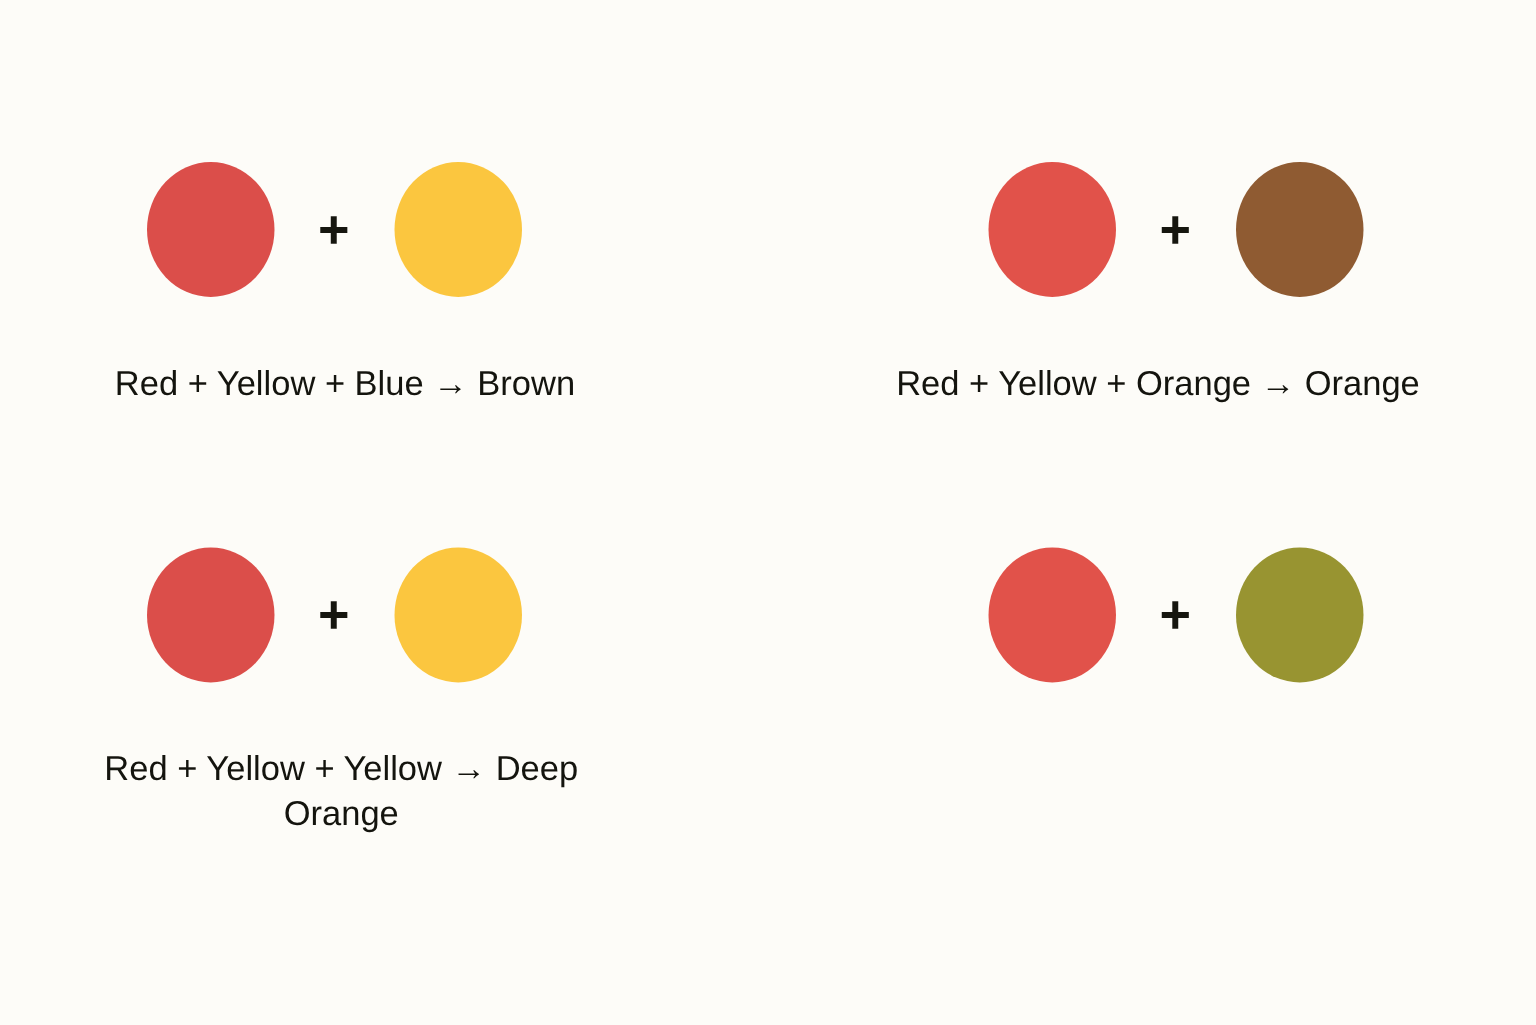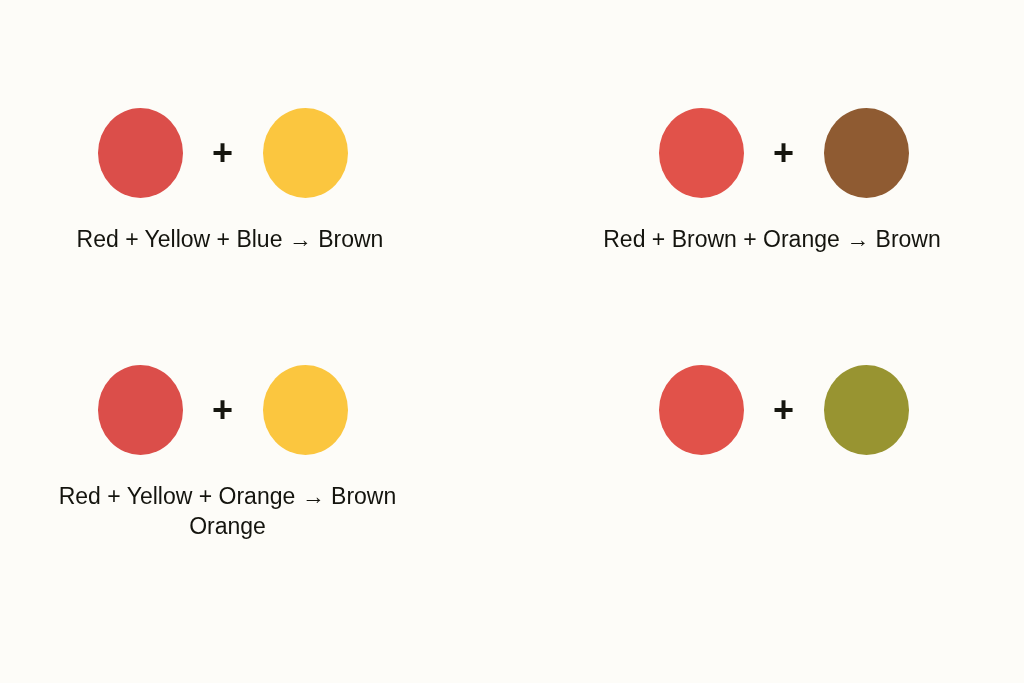--- a/index.html
+++ b/index.html
@@ -71,21 +71,21 @@
     text-align: center;
     font-family: "Liberation Sans", sans-serif;
     font-size: 36px;
     font-weight: 700;
     line-height: 1;
     color: #16160F;
     letter-spacing: 0;
   }
 
   .caption {
-    margin-top: 16px;
+    margin-top: 32px;
     font-family: "Liberation Sans", sans-serif;
     font-size: 23px;
     font-weight: 400;
     line-height: 1.32;
     color: #14140E;
     text-align: center;
     white-space: pre-wrap;
   }
 
   .cell-0 .caption { padding: 0 60px 0 20px; }
@@ -108,30 +108,30 @@
       </div>
       <div class="caption">Red + Yellow + Blue → Brown</div>
     </div>
 
     <div class="mix-cell cell-1">
       <div class="swatch-row">
         <div class="swatch" style="background:#E1524A;"></div>
         <div class="plus-sign">+</div>
         <div class="swatch" style="background:#8F5B32;"></div>
       </div>
-      <div class="caption">Red + Brown + Orange → Brown</div>
+      <div class="caption">Red + Yellow + Orange → Orange</div>
     </div>
 
     <div class="mix-cell cell-2">
       <div class="swatch-row">
         <div class="swatch" style="background:#DB4E4A;"></div>
         <div class="plus-sign">+</div>
         <div class="swatch" style="background:#FBC63F;"></div>
       </div>
-      <div class="caption">Red + Yellow + Orange → Brown Orange</div>
+      <div class="caption">Red + Yellow + Yellow → Deep Orange</div>
     </div>
 
     <div class="mix-cell cell-3">
       <div class="swatch-row">
         <div class="swatch" style="background:#E1524A;"></div>
         <div class="plus-sign">+</div>
         <div class="swatch" style="background:#989431;"></div>
       </div>
     </div>
 

